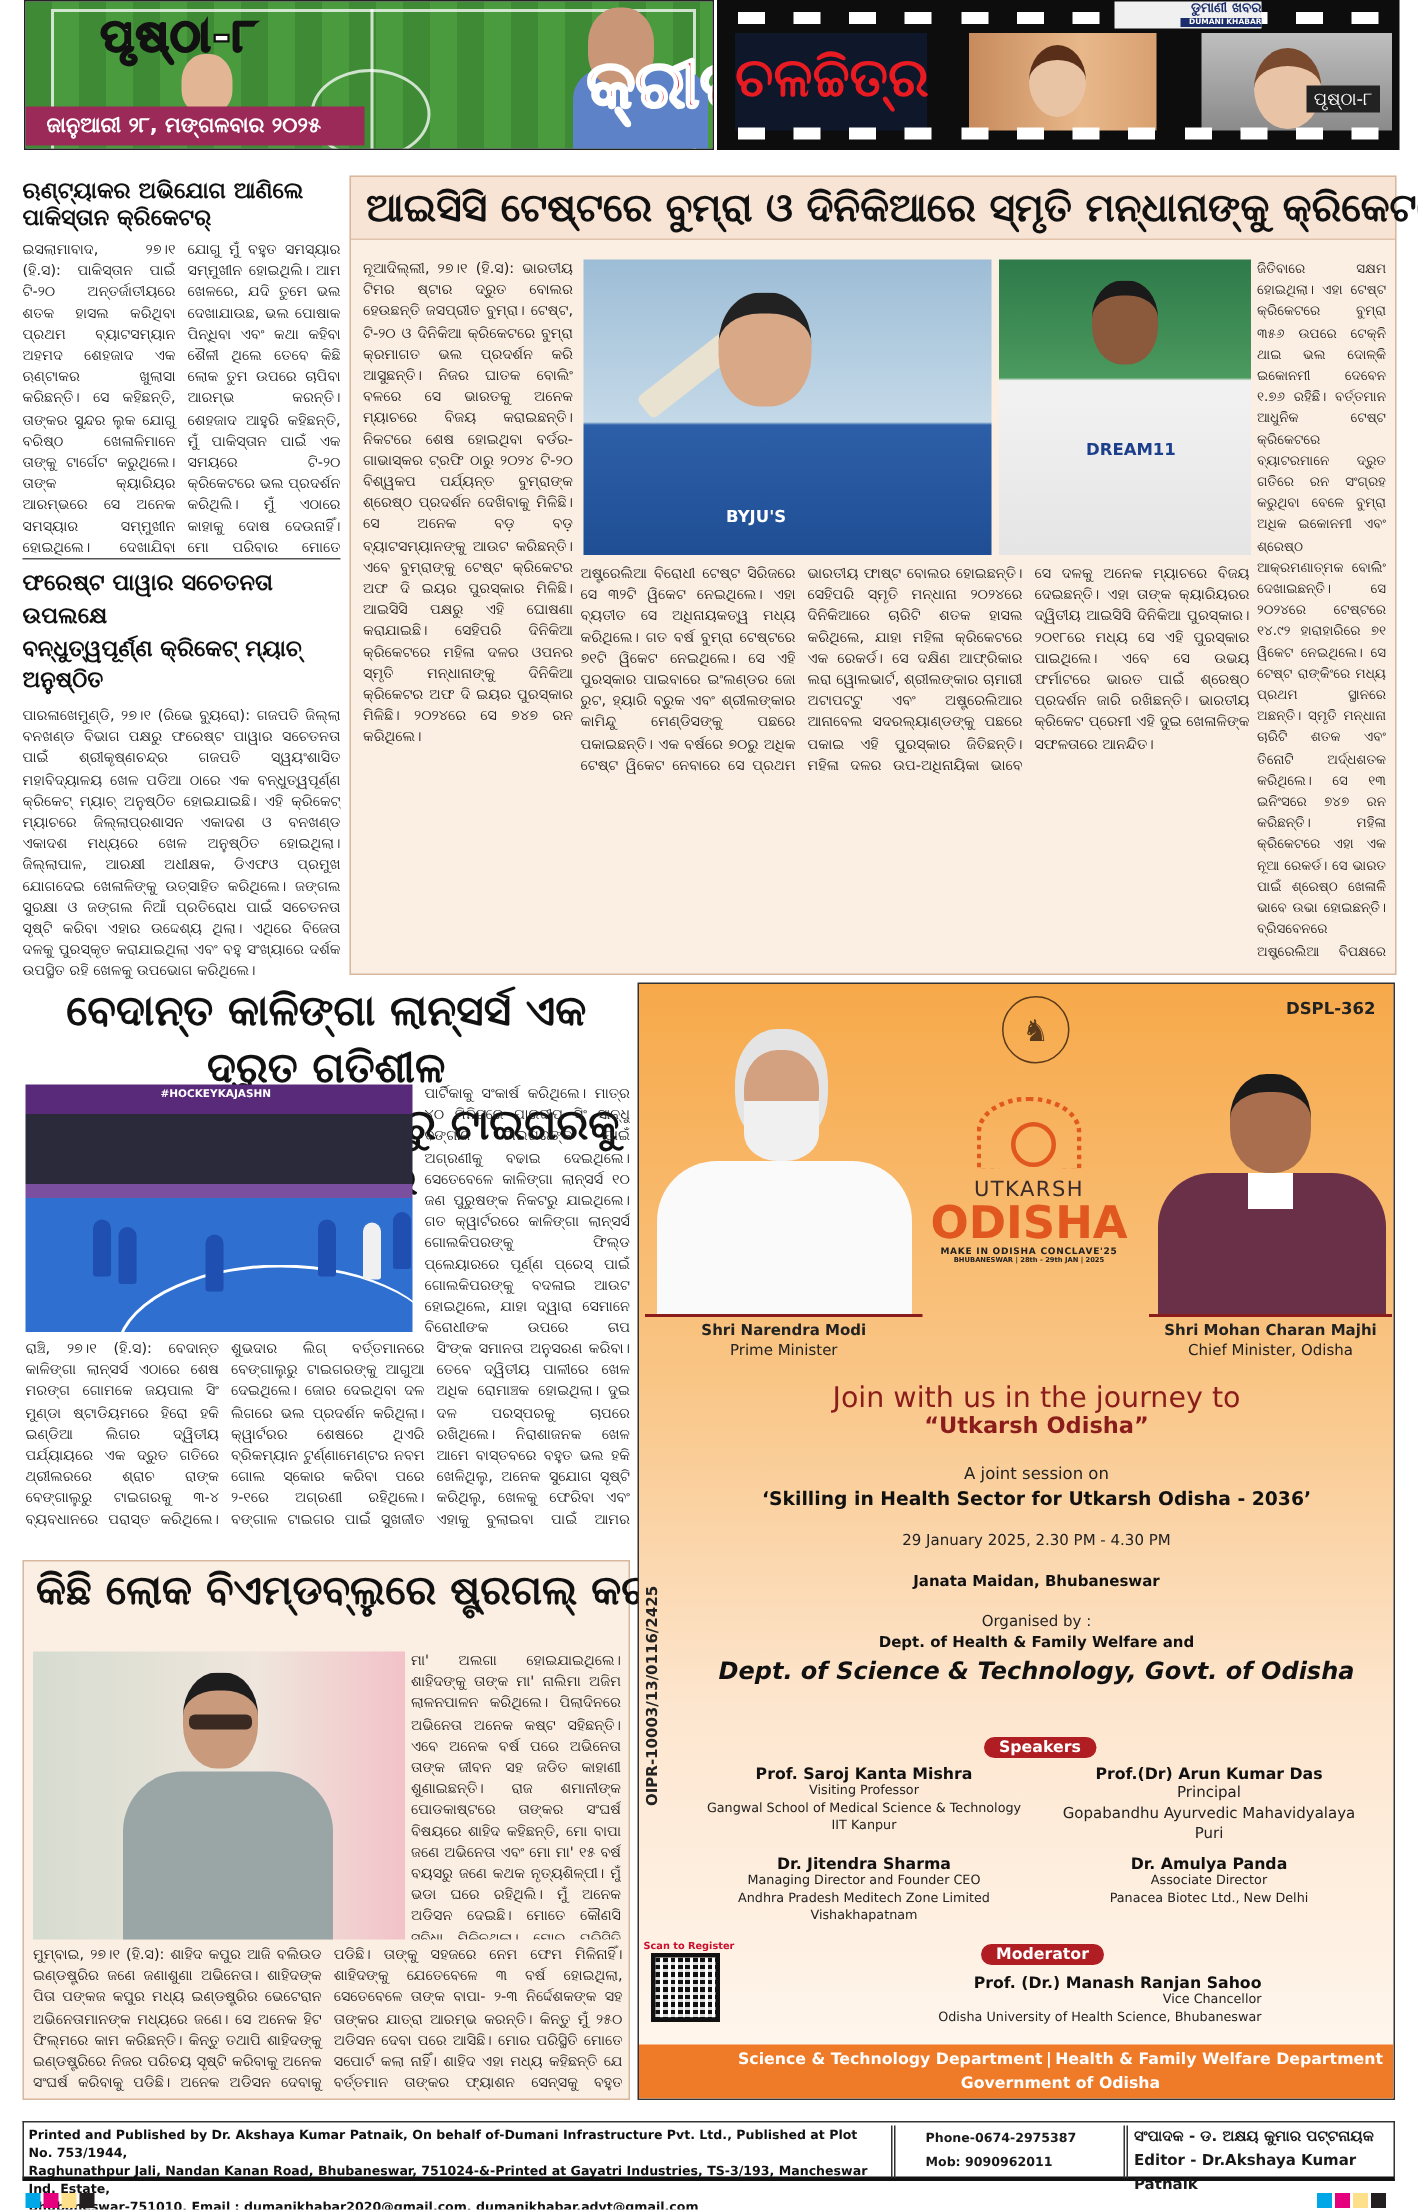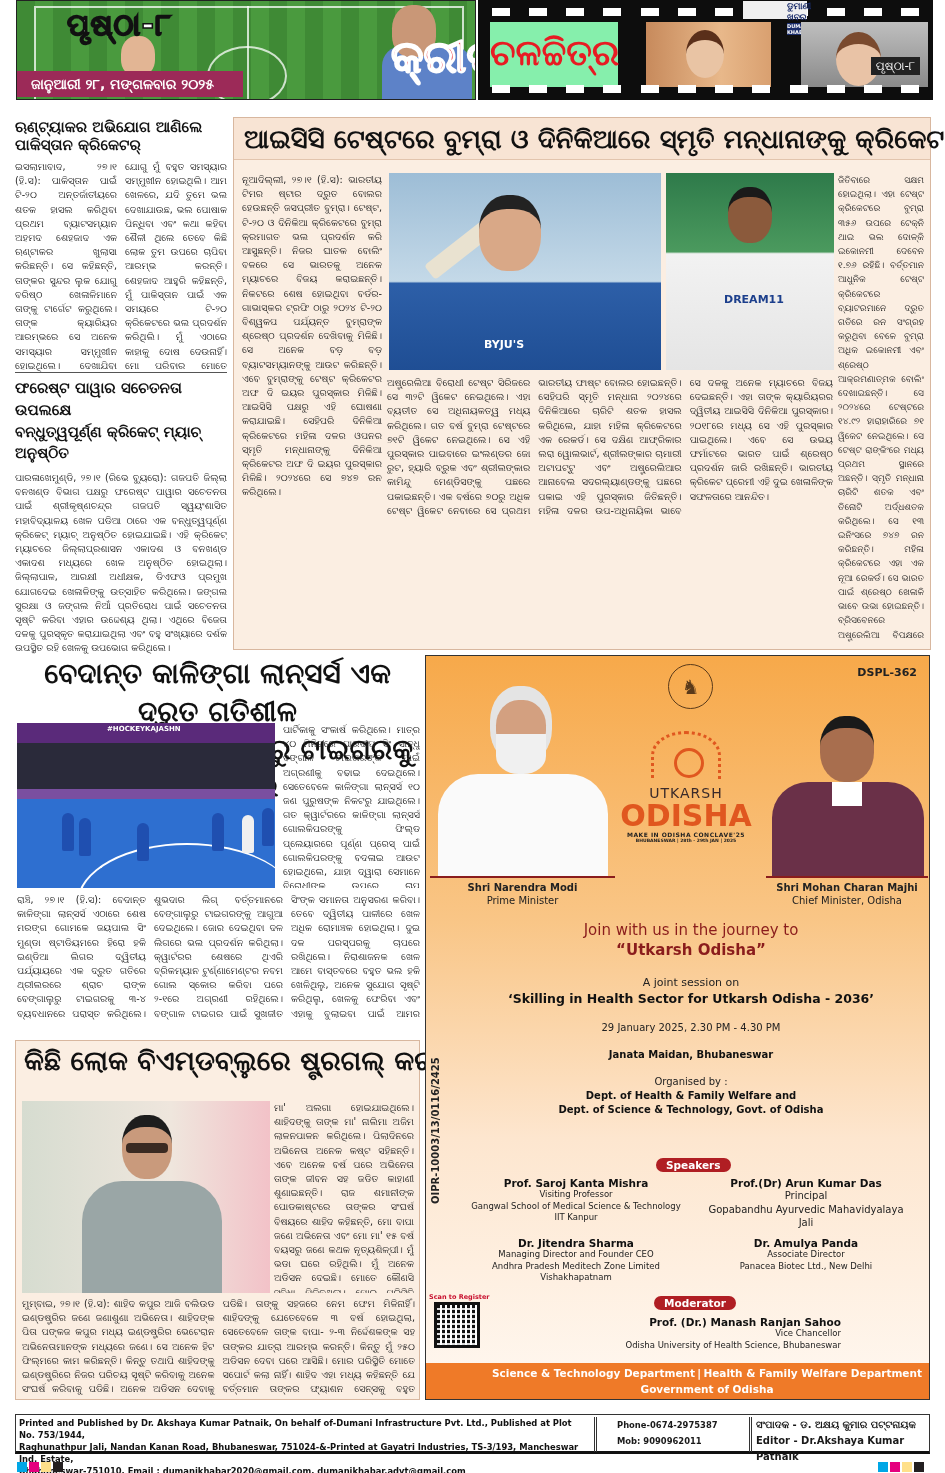--- a/index.html
+++ b/index.html
@@ -23,24 +23,24 @@
   .face.zuck { left: 104px; top: 35px; width: 34px; height: 40px; background: #e2b594; }
   .face.sachin { left: 375px; top: 4px; width: 44px; height: 52px; background: #c99777; }
   .shirt { position: absolute; left: 365px; top: 45px; width: 90px; height: 58px; background: #5d82c8; border-radius: 20px 20px 0 0; }
   .krida { position: absolute; left: 374px; top: 30px; font-size: 44px; font-weight: bold; color: #e81b23;
     -webkit-text-stroke: 1.5px #fff; }
 
   .mh-right { position: absolute; left: 462px; top: 0; width: 455px; height: 100px; background: #0d0d0d; }
   .sprocket { position: absolute; left: 0; width: 100%; height: 14px; display: flex; justify-content: space-around; padding: 0 4px; }
   .sprocket.top { top: 5px; } .sprocket.bot { bottom: 4px; }
   .sprocket span { width: 18px; height: 8px; background: #fff; display: block; margin-top: 3px; }
-  .chal-box { position: absolute; left: 12px; top: 22px; width: 128px; height: 65px; background: #86efac;
+  .chal-box { position: absolute; left: 12px; top: 22px; width: 128px; height: 65px; background: #0f172a;
     color: #e81b23; font-size: 36px; font-weight: bold; text-align: center; line-height: 62px; }
-  .logo-box { position: absolute; left: 265px; top: 1px; width: 64px; height: 18px; background: #f0f0f0; color: #1b2d6b;
-    font-size: 9px; font-weight: bold; text-align: left; line-height: 11px; padding-left: 44px; }
+  .logo-box { position: absolute; left: 265px; top: 1px; width: 98px; height: 18px; background: #f0f0f0; color: #1b2d6b;
+    font-size: 9px; font-weight: bold; text-align: right; line-height: 11px; padding-left: 44px; }
   .logo-box small { display: block; font-size: 5px; background: #1b2d6b; color: #fff; line-height: 6px; }
   .photo-j { position: absolute; left: 168px; top: 22px; width: 125px; height: 65px;
     background: linear-gradient(90deg, #c78a5c, #e8b88a 60%, #d9a070); }
   .photo-k { position: absolute; left: 323px; top: 22px; width: 127px; height: 65px;
     background: linear-gradient(180deg, #bfbfbf, #8a8a8a); }
   .mini-face { position: absolute; border-radius: 50%; }
   .photo-j .mini-face { left: 40px; top: 8px; width: 38px; height: 48px; background: #e9c4a4; border-top: 10px solid #5a2f1a; }
   .photo-k .mini-face { left: 35px; top: 10px; width: 45px; height: 54px; background: #e9c3a6; border-top: 12px solid #7a4a2e; }
   .page-no-small { position: absolute; right: 8px; bottom: 12px; background: #222; color: #fff; font-size: 12px; padding: 2px 5px; }
 
@@ -119,29 +119,29 @@
   .leader-name { position: absolute; top: 226px; font-size: 10px; font-weight: bold; color: #222; text-align: center; }
   .leader-role { position: absolute; top: 239px; font-size: 10px; color: #222; text-align: center; }
   .ut-logo { position: absolute; left: 180px; top: 75px; width: 160px; text-align: center; }
   .ut-gear { width: 70px; height: 48px; margin: 0 auto 6px; border: 3px dotted #e0571f; border-radius: 50% 50% 0 0; border-bottom: none; position: relative; }
   .ut-gear::after { content: ""; position: absolute; left: 20px; top: 14px; width: 24px; height: 24px; border: 3px solid #e0571f; border-radius: 50%; }
   .ut-word { font-size: 14px; color: #3a2a2a; letter-spacing: 1px; }
   .ut-odisha { font-size: 30px; font-weight: bold; color: #e0571f; line-height: 1; }
   .ut-sub { font-size: 6px; font-weight: bold; color: #222; letter-spacing: .5px; }
   .ut-sub2 { font-size: 4.5px; font-weight: bold; color: #222; }
   .ad-center { position: absolute; left: 30px; width: 470px; text-align: center; }
-  .ad-join { top: 265px; font-size: 15px; color: #8a1c1c; font-family: "DejaVu Sans", sans-serif; }
+  .ad-join { top: 265px; font-size: 19px; color: #8a1c1c; font-family: "DejaVu Sans", sans-serif; }
   .ad-utk { top: 285px; font-size: 15px; font-weight: bold; color: #8a1c1c; }
   .ad-jointsession { top: 320px; font-size: 11px; color: #222; }
   .ad-topic { top: 335px; font-size: 12.5px; font-weight: bold; color: #111; }
   .ad-date { top: 366px; font-size: 10px; color: #222; }
   .ad-venue { top: 393px; font-size: 10px; font-weight: bold; color: #111; }
   .ad-org-lbl { top: 420px; font-size: 10px; color: #222; }
   .ad-org1 { top: 434px; font-size: 10px; font-weight: bold; color: #111; }
-  .ad-org2 { top: 448px; font-size: 10px; font-weight: bold; color: #111; }
+  .ad-org2 { top: 448px; font-size: 16px; font-weight: bold; color: #111; font-style: italic; }
   .pill { position: absolute; background: #b01e23; color: #fff; font-weight: bold; font-size: 10.5px; padding: 1px 10px; border-radius: 10px; }
   .speaker { position: absolute; text-align: center; width: 220px; }
   .speaker .nm { font-size: 10.5px; font-weight: bold; color: #111; }
   .speaker .ln { font-size: 8.5px; color: #222; line-height: 11.5px; }
   .speaker.big .ln { font-size: 10px; line-height: 13.5px; }
   .oipr { position: absolute; left: 4px; top: 548px; transform: rotate(-90deg); transform-origin: left top; font-size: 10px; font-weight: bold; color: #222; white-space: nowrap; }
   .qr { position: absolute; left: 8px; top: 646px; width: 46px; height: 46px; background:
     repeating-linear-gradient(90deg, #111 0 3px, #fff 3px 5px), #111; border: 3px solid #111; }
   .qr::before { content: ""; position: absolute; left: 0; top: 0; width: 100%; height: 100%;
     background: repeating-linear-gradient(0deg, rgba(255,255,255,.85) 0 2px, transparent 2px 5px); }
@@ -320,21 +320,21 @@
   <div class="speaker" style="left:40px; top:521px;">
     <div class="nm">Prof. Saroj  Kanta Mishra</div>
     <div class="ln">Visiting Professor</div>
     <div class="ln">Gangwal School of Medical Science &amp; Technology</div>
     <div class="ln">IIT Kanpur</div>
   </div>
   <div class="speaker big" style="left:270px; top:521px;">
     <div class="nm">Prof.(Dr) Arun Kumar Das</div>
     <div class="ln">Principal</div>
     <div class="ln">Gopabandhu Ayurvedic Mahavidyalaya</div>
-    <div class="ln">Jali</div>
+    <div class="ln">Puri</div>
   </div>
   <div class="speaker" style="left:40px; top:581px;">
     <div class="nm">Dr. Jitendra Sharma</div>
     <div class="ln">Managing Director and Founder CEO</div>
     <div class="ln">Andhra Pradesh Meditech Zone Limited</div>
     <div class="ln">Vishakhapatnam</div>
   </div>
   <div class="speaker" style="left:270px; top:581px;">
     <div class="nm">Dr. Amulya Panda</div>
     <div class="ln">Associate Director</div>

